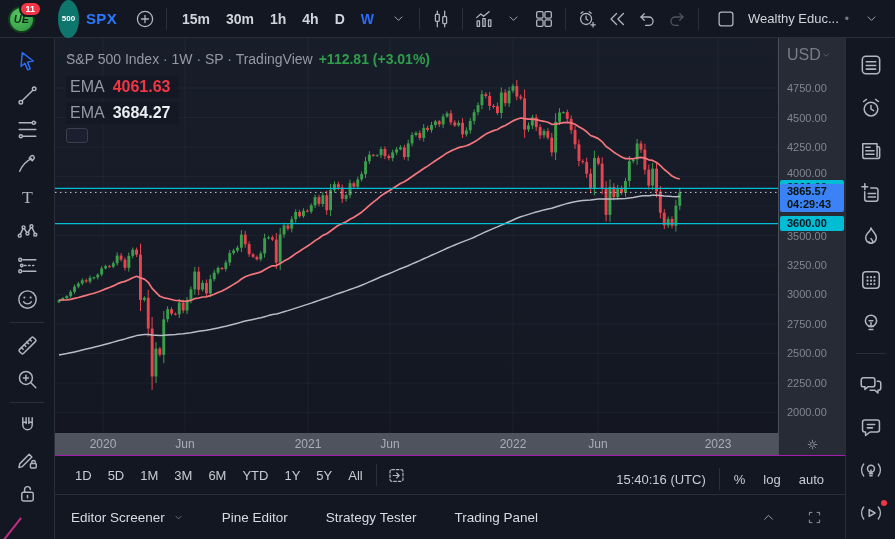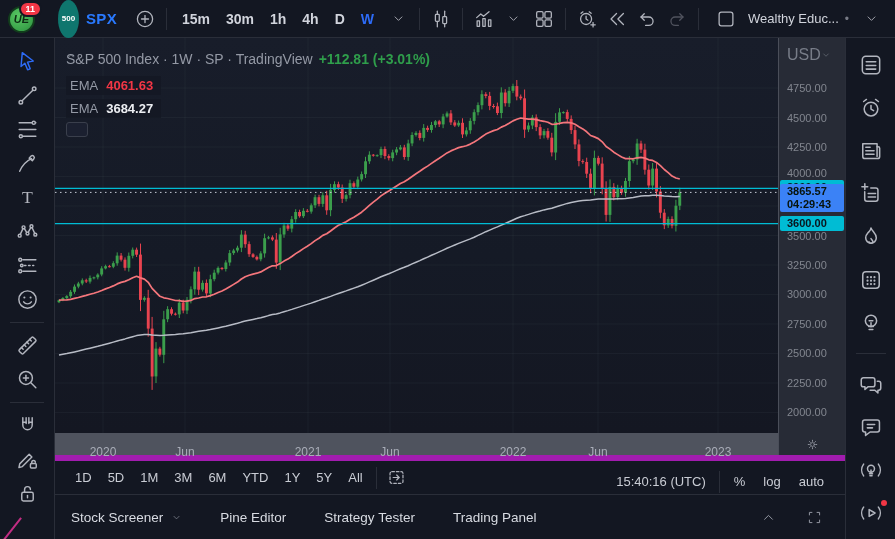--- a/index.html
+++ b/index.html
@@ -45,21 +45,21 @@
         transform:rotate(-52deg); opacity:.9;}
   .center{width:790px; display:flex; flex-direction:column;}
   .chart-row{height:395px; display:flex; position:relative;}
   .chart-area{width:723px; height:395px; position:relative; cursor:crosshair;
         background:linear-gradient(180deg,#181d2a 0%, #151a26 55%, #141722 100%);}
   .chart-area svg{position:absolute; inset:0;}
   
   .legend{position:absolute; top:13px; left:11px; z-index:5; pointer-events:none;}
   .lg-title{font-size:14px; color:#9499a5; margin-bottom:9px; white-space:nowrap;}
   .lg-change{color:#2f9e4b; font-weight:600; margin-left:6px;}
-  .lg-row{display:inline-flex; gap:8px; font-size:13px; background:rgba(19,23,34,.78);
+  .lg-row{display:inline-flex; gap:8px; font-size:16px; background:rgba(19,23,34,.78);
         padding:2px 8px 2px 4px; margin-bottom:4px; align-items:center;}
   .lg-row{display:flex; width:fit-content;}
   .lg-name{color:#9499a5;}
   .lg-val-red{color:#f23645; font-weight:600;}
   .lg-val-white{color:#eceef2; font-weight:600;}
   .lg-collapse{margin-top:4px; width:22px; height:15px; background:#1b2030; border:1px solid #3a3f4c;
         border-radius:3px; color:#9ba0ab; display:flex; align-items:center; justify-content:center;
         pointer-events:auto; cursor:pointer; padding:0;}
   .lg-collapse svg{width:10px; height:10px;}
   
@@ -69,26 +69,26 @@
         color:#787d88; font-size:16px; cursor:pointer;}
   .usd-label svg{width:10px; height:10px;}
   .tick{position:absolute; left:8px; transform:translateY(-50%); white-space:nowrap;}
   .axis-badge{position:absolute; left:1px; right:1px; border-radius:2px; padding:1px 0 1px 7px;
         font-weight:700; color:#0a141d; z-index:4;}
   .badge-cyan{background:#00bcd4; font-size:11px; line-height:13px;}
   .badge-last{background:#3b82f6; font-size:11px; line-height:13px; color:#07130a;}
   
   .time-row{height:22px; display:flex;}
   .time-bar{width:723px; background:#4f535e; position:relative; color:#a9adb8; font-size:12px; cursor:ew-resize;}
-  .time-label{position:absolute; top:12px; transform:translateX(-50%); white-space:nowrap;text-align:center;}
+  .time-label{position:absolute; top:4px; transform:translateX(-50%); white-space:nowrap;text-align:center;}
   .time-corner{width:67px; background:#272b36; border-left:1px solid #4a4e59; display:flex;
         align-items:center; justify-content:center; color:#8b8f9a; cursor:pointer;}
   .time-corner svg{width:15px; height:15px;}
   
-  .range-row{height:39px; border-top:6px solid #a21caf; display:flex; align-items:center;
+  .range-row{height:39px; border-top:1px solid #a21caf; display:flex; align-items:center;
         padding:0 12px; background:#131722; font-size:13px;}
   .range-btn{color:#c9ccd4; padding:4px 8px; cursor:pointer; font-weight:500;}
   .goto-icon{width:30px; height:30px; display:flex; align-items:center; justify-content:center; color:#b2b5be; cursor:pointer;}
   .goto-icon svg{width:21px; height:21px;}
   .range-right{margin-left:auto; display:flex; align-items:center;margin-top:8px;}
   .clock{color:#c9ccd4; font-size:13px; padding:0 8px; cursor:pointer;}
   .scale-btn{color:#c9ccd4; padding:4px 9px; cursor:pointer; font-weight:500;}
   
   .tabs-row{height:45px; border-top:1px solid #2a2e39; display:flex; align-items:center;
         padding:0 16px; background:#131722; font-size:13.5px;}
@@ -782,21 +782,21 @@
               <span class="scale-btn">%</span>
               <span class="scale-btn">log</span>
               <span class="scale-btn">auto</span>
             </span>
         </div>
       </div>
 
       <div class="tabs-row">
         <div id="tabs" style="display:flex;align-items:center;">
             <div class="tab">
-              <span>Stock Screener</span>
+              <span>Editor Screener</span>
               <svg viewBox="0 0 24 24" fill="none" stroke="currentColor" stroke-width="1.4" stroke-linecap="round" stroke-linejoin="round">
                 <path d="M6.5 9.5 L12 15 L17.5 9.5"></path>
               </svg>
             </div>
             <div class="tab">
               <span>Pine Editor</span>
             </div>
             <div class="tab">
               <span>Strategy Tester</span>
             </div>

